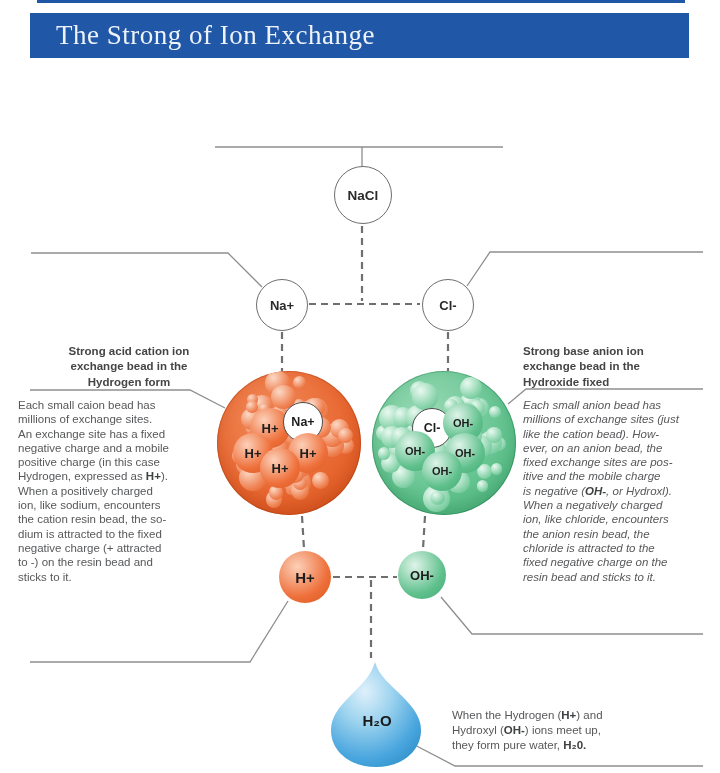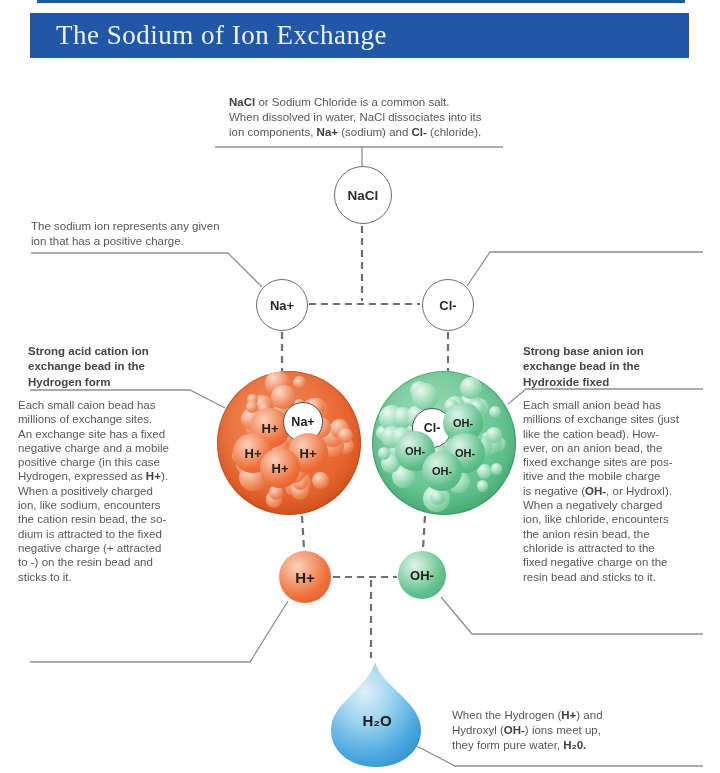--- a/index.html
+++ b/index.html
@@ -13,24 +13,24 @@
   
   #wires{position:absolute;left:0;top:0;z-index:1;}
   
   .note{position:absolute;font-size:11.5px;line-height:15px;white-space:pre-line;z-index:2;color:#57585a;}
   .body-col{line-height:14.3px;}
   .heading{font-weight:bold;color:#454545;line-height:15.3px;}
   .b{font-weight:bold;color:#3f4042;}
   #intro{left:229px;top:95px;width:280px;}
   #note-sodium{left:31px;top:219px;width:218px;}
   #note-chloride{left:489px;top:218px;width:214px;}
-  #cation-heading{left:28px;top:344px;width:178px;}
+  #cation-heading{left:40px;top:344px;width:178px;text-align:center;}
   #cation-body{left:18px;top:398px;width:184px;}
   #anion-heading{left:523px;top:344px;width:182px;}
-  #anion-body{left:523px;top:398px;width:186px;}
+  #anion-body{left:523px;top:398px;width:186px;font-style:italic;}
   #release-left{left:30px;top:601px;width:238px;}
   #release-right{left:477px;top:601px;width:228px;}
   #water-note{left:452px;top:708px;width:218px;}
   
   .node{position:absolute;border-radius:50%;background:#fff;border:1.5px solid #6e6e6e;
         display:flex;align-items:center;justify-content:center;font-weight:bold;color:#2a2a2a;
         z-index:2;box-sizing:border-box;}
   #node-nacl{left:334px;top:166px;width:58px;height:58px;font-size:13.5px;}
   #node-na{left:256px;top:279px;width:52px;height:52px;font-size:13px;}
   #node-cl{left:422px;top:279px;width:52px;height:52px;font-size:13px;}
@@ -63,21 +63,21 @@
   #drop-label{position:absolute;left:336px;top:712px;width:82px;text-align:center;
               font-weight:bold;font-size:15px;color:#1a1a1a;z-index:2;}
 </style>
 </head>
 <body>
 
 <div id="page">
 
   <div id="top-strip"></div>
   <div id="header-bar">
-    <span id="page-title">The Sodium of Ion Exchange</span>
+    <span id="page-title">The Strong of Ion Exchange</span>
   </div>
 
   <svg id="wires" width="720" height="773" viewBox="0 0 720 773">
     <defs>
       <radialGradient id="dropGrad" cx="0.38" cy="0.28" r="0.85">
         <stop offset="0" stop-color="#dff0fb"></stop>
         <stop offset="0.35" stop-color="#9ed4ef"></stop>
         <stop offset="0.75" stop-color="#4aa6de"></stop>
         <stop offset="1" stop-color="#2e8fc8"></stop>
       </radialGradient>
@@ -103,30 +103,25 @@
       <path d="M425,516 L423,549"></path>
       <path d="M333,577 H397"></path>
       <path d="M371,580 V658"></path>
     </g>
 
     <path fill="url(#dropGrad)" d="M375,662 C371,676 361,685 350,696 C338,708 331,718 331,730
          C331,752 351,767 376,767 C401,767 421,752 421,730
          C421,718 414,708 402,696 C391,685 379,676 375,662 Z"></path>
   </svg>
 
-  <div id="intro" class="note"><span class="b">NaCl</span><span> or Sodium Chloride is a common salt.
-When dissolved in water, NaCl dissociates into its
-ion components, </span><span class="b">Na+</span><span> (sodium) and </span><span class="b">Cl-</span><span> (chloride).</span></div>
 
   <div id="node-nacl" class="node">NaCl</div>
   <div id="node-na" class="node">Na+</div>
   <div id="node-cl" class="node">Cl-</div>
 
-  <div id="note-sodium" class="note">The sodium ion represents any given
-ion that has a positive charge.</div>
 
   <div id="cation-heading" class="note heading">Strong acid cation ion
 exchange bead in the
 Hydrogen form</div>
   <div id="cation-body" class="note body-col"><span>Each small caion bead has
 millions of exchange sites.
 An exchange site has a fixed
 negative charge and a mobile
 positive charge (in this case
 Hydrogen, expressed as </span><span class="b">H+</span><span>).

